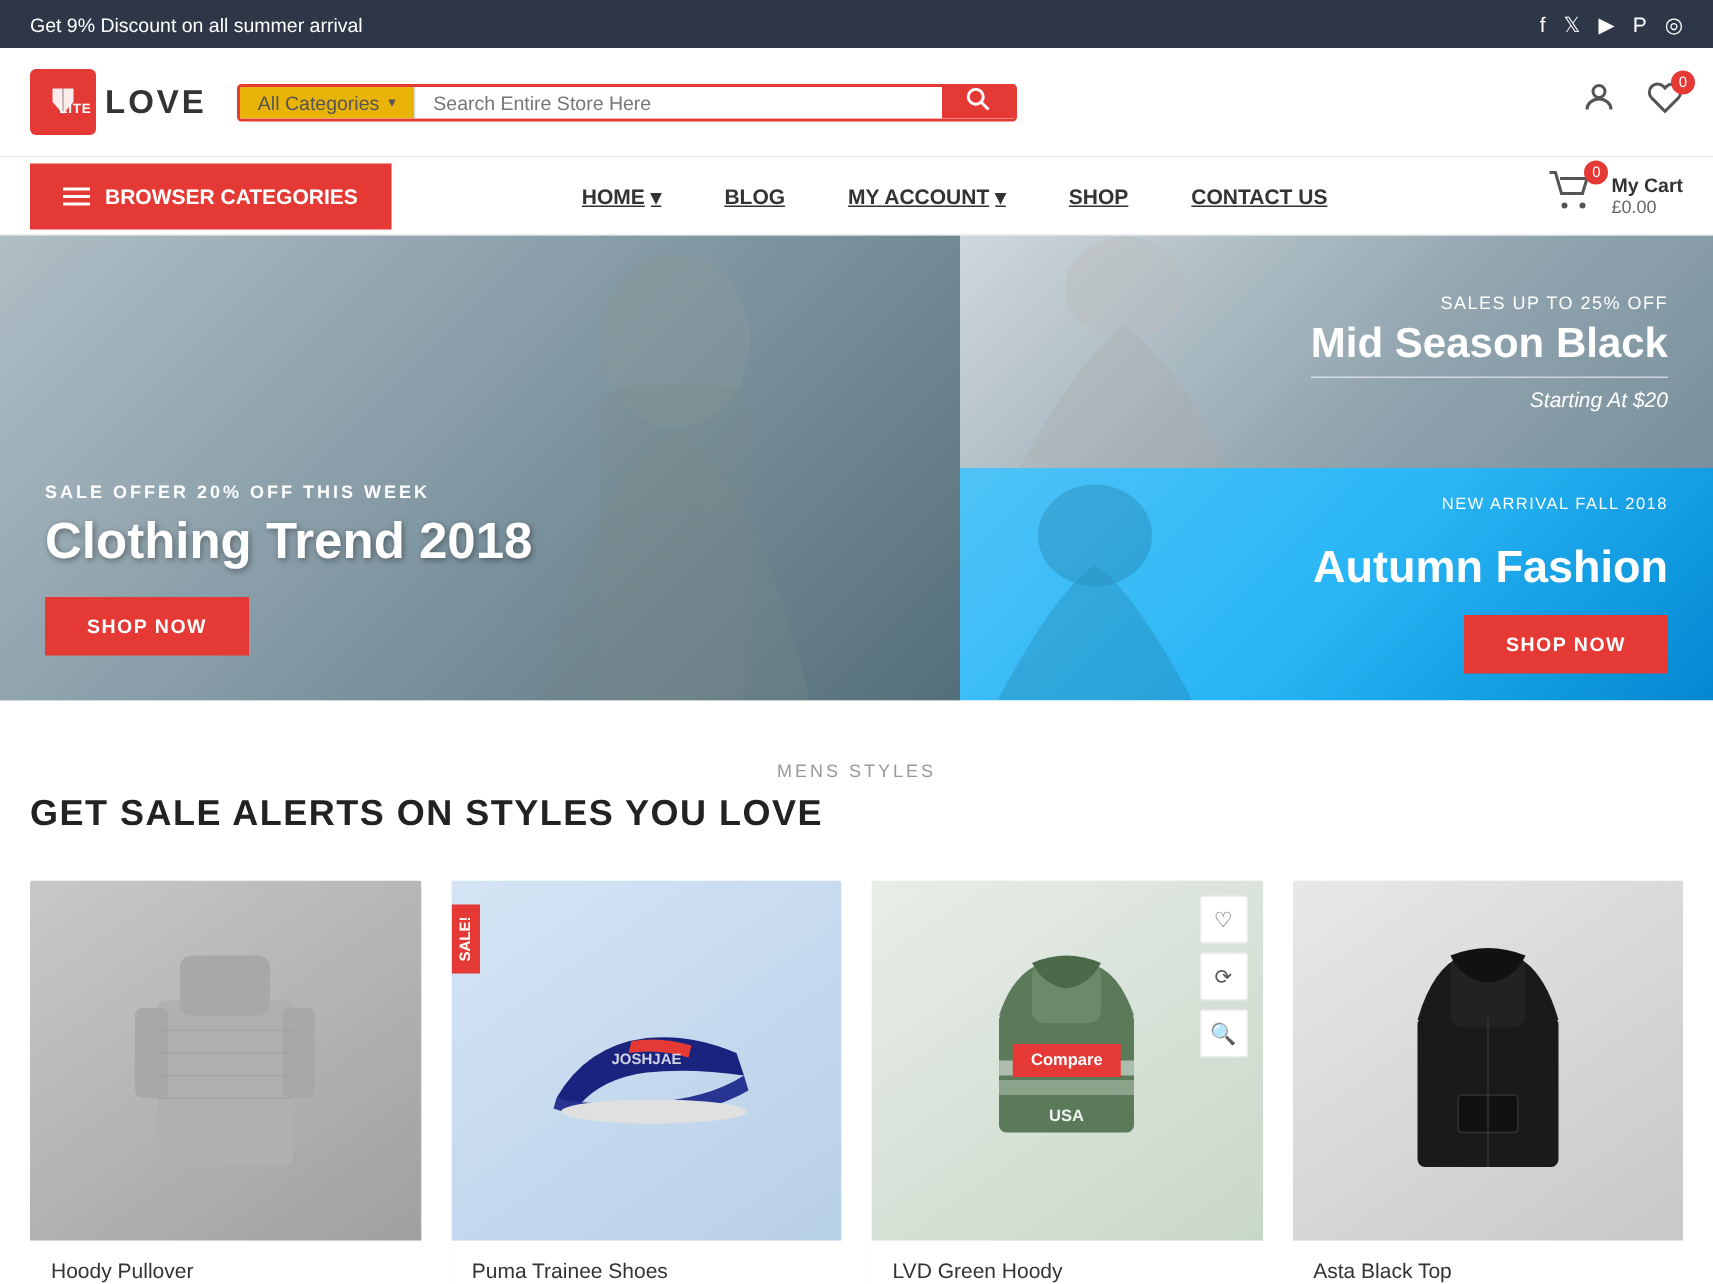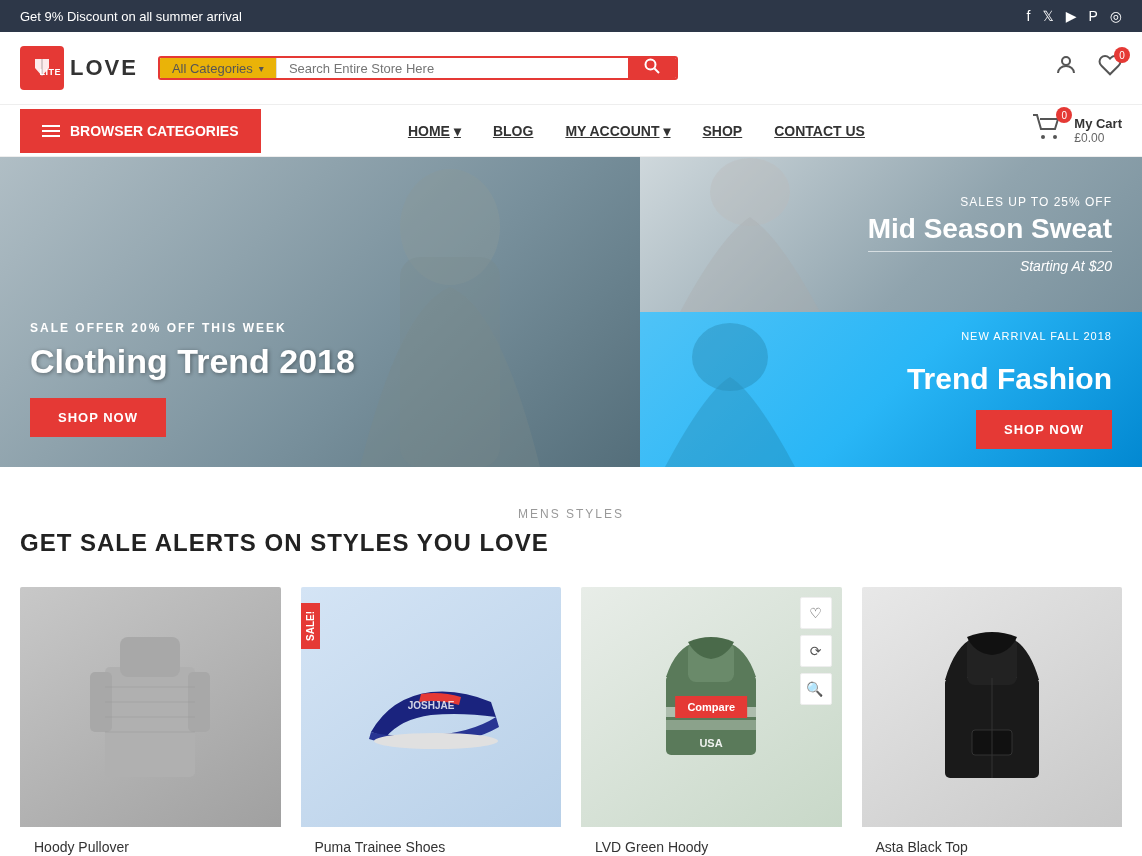--- a/index.html
+++ b/index.html
@@ -133,21 +133,21 @@
       cursor: pointer;
       text-transform: uppercase;
     }
     .nav-browse .hamburger { display: flex; flex-direction: column; gap: 3px; }
     .nav-browse .hamburger span { width: 18px; height: 2px; background: #fff; display: block; }
     .nav-links {
       display: flex;
       align-items: center;
       flex: 1;
       justify-content: center;
-      gap: 0;
+      gap: 10px;
     }
     .nav-link {
       padding: 14px 16px;
       font-size: 14px;
       color: #333;
       cursor: pointer;
       text-transform: uppercase;
       font-weight: 600;
       display: flex;
       align-items: center;
@@ -529,36 +529,36 @@
     <div class="hero-right-top">
       <div class="hero-right-top-bg"></div>
       <div style="position:absolute; left:20px; bottom:0; width:180px; height:155px; overflow:hidden; opacity:0.65;">
         <svg width="180" height="155" viewBox="0 0 180 155">
           <ellipse cx="90" cy="35" rx="40" ry="34" fill="#bbb" opacity="0.6"></ellipse>
           <path d="M20 155 Q60 80 90 60 Q120 80 160 155 Z" fill="#aaa" opacity="0.5"></path>
         </svg>
       </div>
       <div class="hero-right-top-content">
         <div class="hero-right-top-sale">SALES UP TO 25% OFF</div>
-        <div class="hero-right-top-title">Mid Season Sweat</div>
+        <div class="hero-right-top-title">Mid Season Black</div>
         <div class="hero-right-top-divider"></div>
         <div class="hero-right-top-sub">Starting At $20</div>
       </div>
     </div>
 
     <div class="hero-right-bottom">
       <div style="position:absolute; left:10px; bottom:0; width:160px; height:145px; overflow:hidden; opacity:0.55;">
         <svg width="160" height="145" viewBox="0 0 160 145">
           <ellipse cx="80" cy="35" rx="38" ry="34" fill="#1a6a8a" opacity="0.5"></ellipse>
           <path d="M15 145 Q55 70 80 55 Q105 70 145 145 Z" fill="#1a6a8a" opacity="0.45"></path>
         </svg>
       </div>
       <div class="hero-right-bottom-content">
         <div class="hero-right-bottom-subtitle">NEW ARRIVAL FALL 2018</div>
-        <div class="hero-right-bottom-title">Trend Fashion</div>
+        <div class="hero-right-bottom-title">Autumn Fashion</div>
         <button class="hero-btn">SHOP NOW</button>
       </div>
     </div>
   </div>
 </section>
 
 <section class="products-section">
   <div class="products-label">MENS STYLES</div>
   <div class="products-title">GET SALE ALERTS ON STYLES YOU LOVE</div>
 

